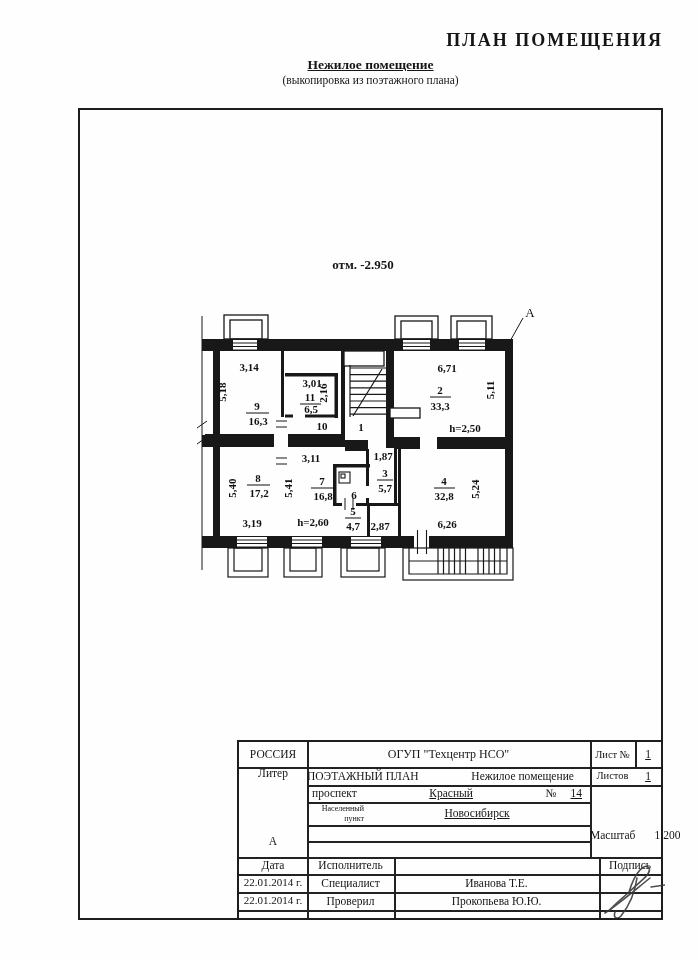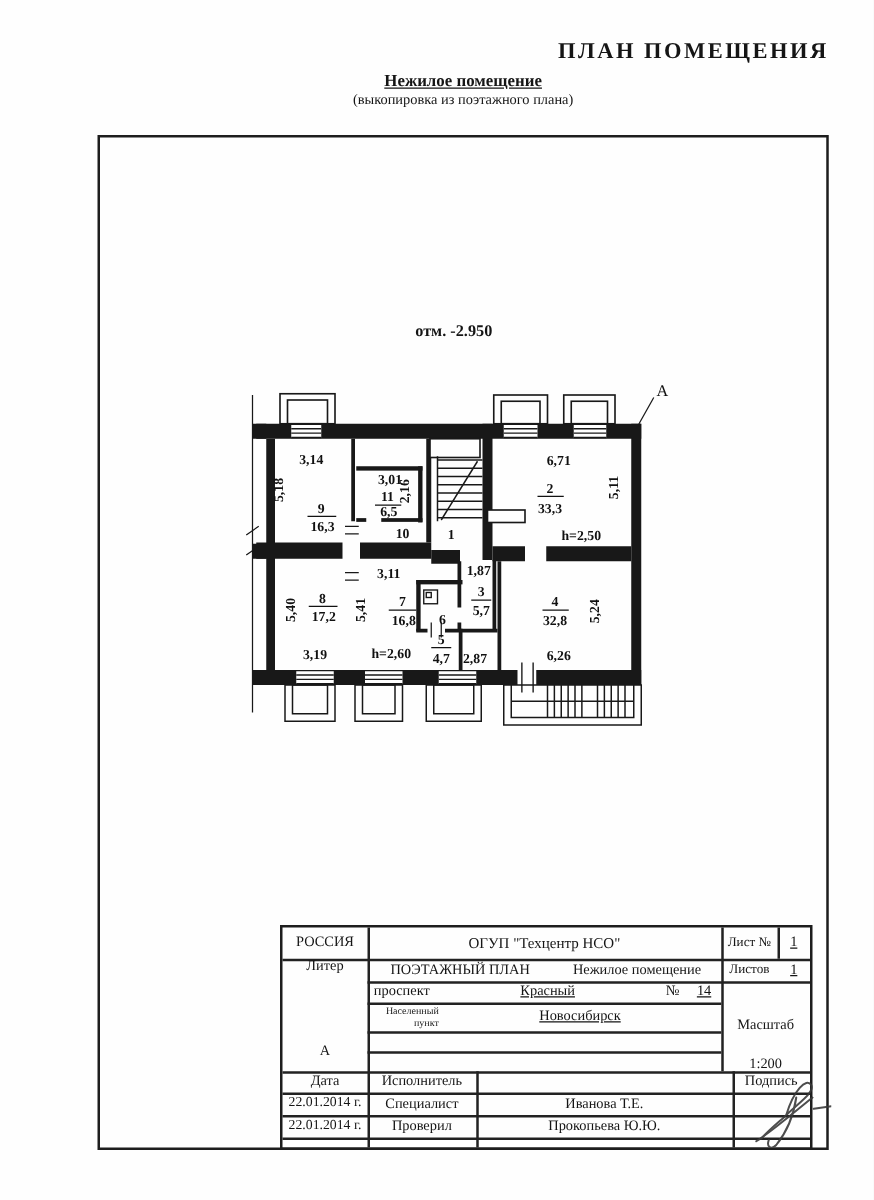--- a/index.html
+++ b/index.html
@@ -5,21 +5,21 @@
   html,body{margin:0;padding:0;}
   body{width:699px;height:960px;background:#f4f4f2;font-family:"Liberation Serif","DejaVu Serif",serif;color:#151515;}
   .page{position:relative;width:699px;height:960px;background:#fefefe;overflow:hidden;}
   .abs{position:absolute;}
   .page-title{left:78px;top:30px;width:585px;text-align:right;font-size:18px;font-weight:bold;letter-spacing:2px;}
   .page-subtitle{left:78px;top:57px;width:585px;text-align:center;font-size:13.5px;font-weight:bold;text-decoration:underline;}
   .page-note{left:78px;top:74px;width:585px;text-align:center;font-size:11.5px;}
   .border-rect{left:78px;top:108px;width:581px;height:808px;border:2px solid #1d1d1d;}
   .elevation{left:288px;top:257px;width:150px;text-align:center;font-size:13px;font-weight:600;}
   
-  .tblock{left:224px;top:740px;width:426px;height:180px;border:2px solid #1d1d1d;box-sizing:border-box;font-size:11.5px;}
+  .tblock{left:237px;top:740px;width:426px;height:180px;border:2px solid #1d1d1d;box-sizing:border-box;font-size:11.5px;}
   .gl{position:absolute;background:#222;}
   .cell{position:absolute;display:flex;align-items:center;box-sizing:border-box;line-height:1.05;}
   .cc{justify-content:center;text-align:center;}
   .u{text-decoration:underline;}
   .smalllbl{font-size:8px;width:52px;line-height:1.15;}
   .vlabel{flex:0 0 auto;padding-left:5px;text-align:right;}
   .vval{flex:1;text-align:center;}
 </style>
 </head>
 <body>
@@ -195,21 +195,21 @@
     <div class="cell cc" style="left:68px;top:0;width:283px;height:25px;font-size:12px">ОГУП "Техцентр НСО"</div>
     <div class="cell cc" style="left:351px;top:0;width:45px;height:25px;font-size:10.5px">Лист №</div>
     <div class="cell cc u" style="left:396px;top:0;width:26px;height:25px">1</div>
 
     <div class="cell" style="left:0;top:25px;width:68px;height:90px;flex-direction:column;justify-content:space-between;padding:0 0 10px 0">
       <span>Литер</span>
       <span>А</span>
     </div>
 
     <div class="cell" style="left:68px;top:25px;width:283px;height:18px">
-      <span style="flex:1.1;text-align:center">ПОЭТАЖНЫЙ ПЛАН</span>
+      <span style="flex:1.1;text-align:left">ПОЭТАЖНЫЙ ПЛАН</span>
       <span style="flex:1;text-align:center">Нежилое помещение</span>
     </div>
     <div class="cell" style="left:351px;top:25px;width:71px;height:18px">
       <span style="flex:0 0 45px;text-align:center;font-size:10.5px">Листов</span>
       <span class="u" style="flex:1;text-align:center">1</span>
     </div>
 
     <div class="cell" style="left:68px;top:43px;width:283px;height:17px;padding-right:8px">
       <span class="vlabel">проспект</span>
       <span class="vval u">Красный</span>
@@ -217,21 +217,21 @@
       <span class="u">14</span>
     </div>
 
     <div class="cell" style="left:68px;top:60px;width:283px;height:23px">
       <span class="vlabel smalllbl">Населенный пункт</span>
       <span class="vval u">Новосибирск</span>
     </div>
 
 
 
-    <div class="cell cc" style="left:351px;top:43px;width:71px;height:72px;flex-direction:column;justify-content:flex-start;padding-top:29px;gap:19px">
+    <div class="cell cc" style="left:351px;top:43px;width:71px;height:72px;flex-direction:row;justify-content:flex-start;padding-top:29px;gap:19px">
       <span>Масштаб</span>
       <span>1:200</span>
     </div>
 
     <div class="cell cc" style="left:0;top:115px;width:68px;height:17px">Дата</div>
     <div class="cell cc" style="left:68px;top:115px;width:87px;height:17px">Исполнитель</div>
     <div class="cell cc" style="left:360px;top:115px;width:62px;height:17px">Подпись</div>
 
     <div class="cell cc" style="left:0;top:132px;width:68px;height:18px;font-size:11px">22.01.2014 г.</div>
     <div class="cell cc" style="left:68px;top:132px;width:87px;height:18px">Специалист</div>

